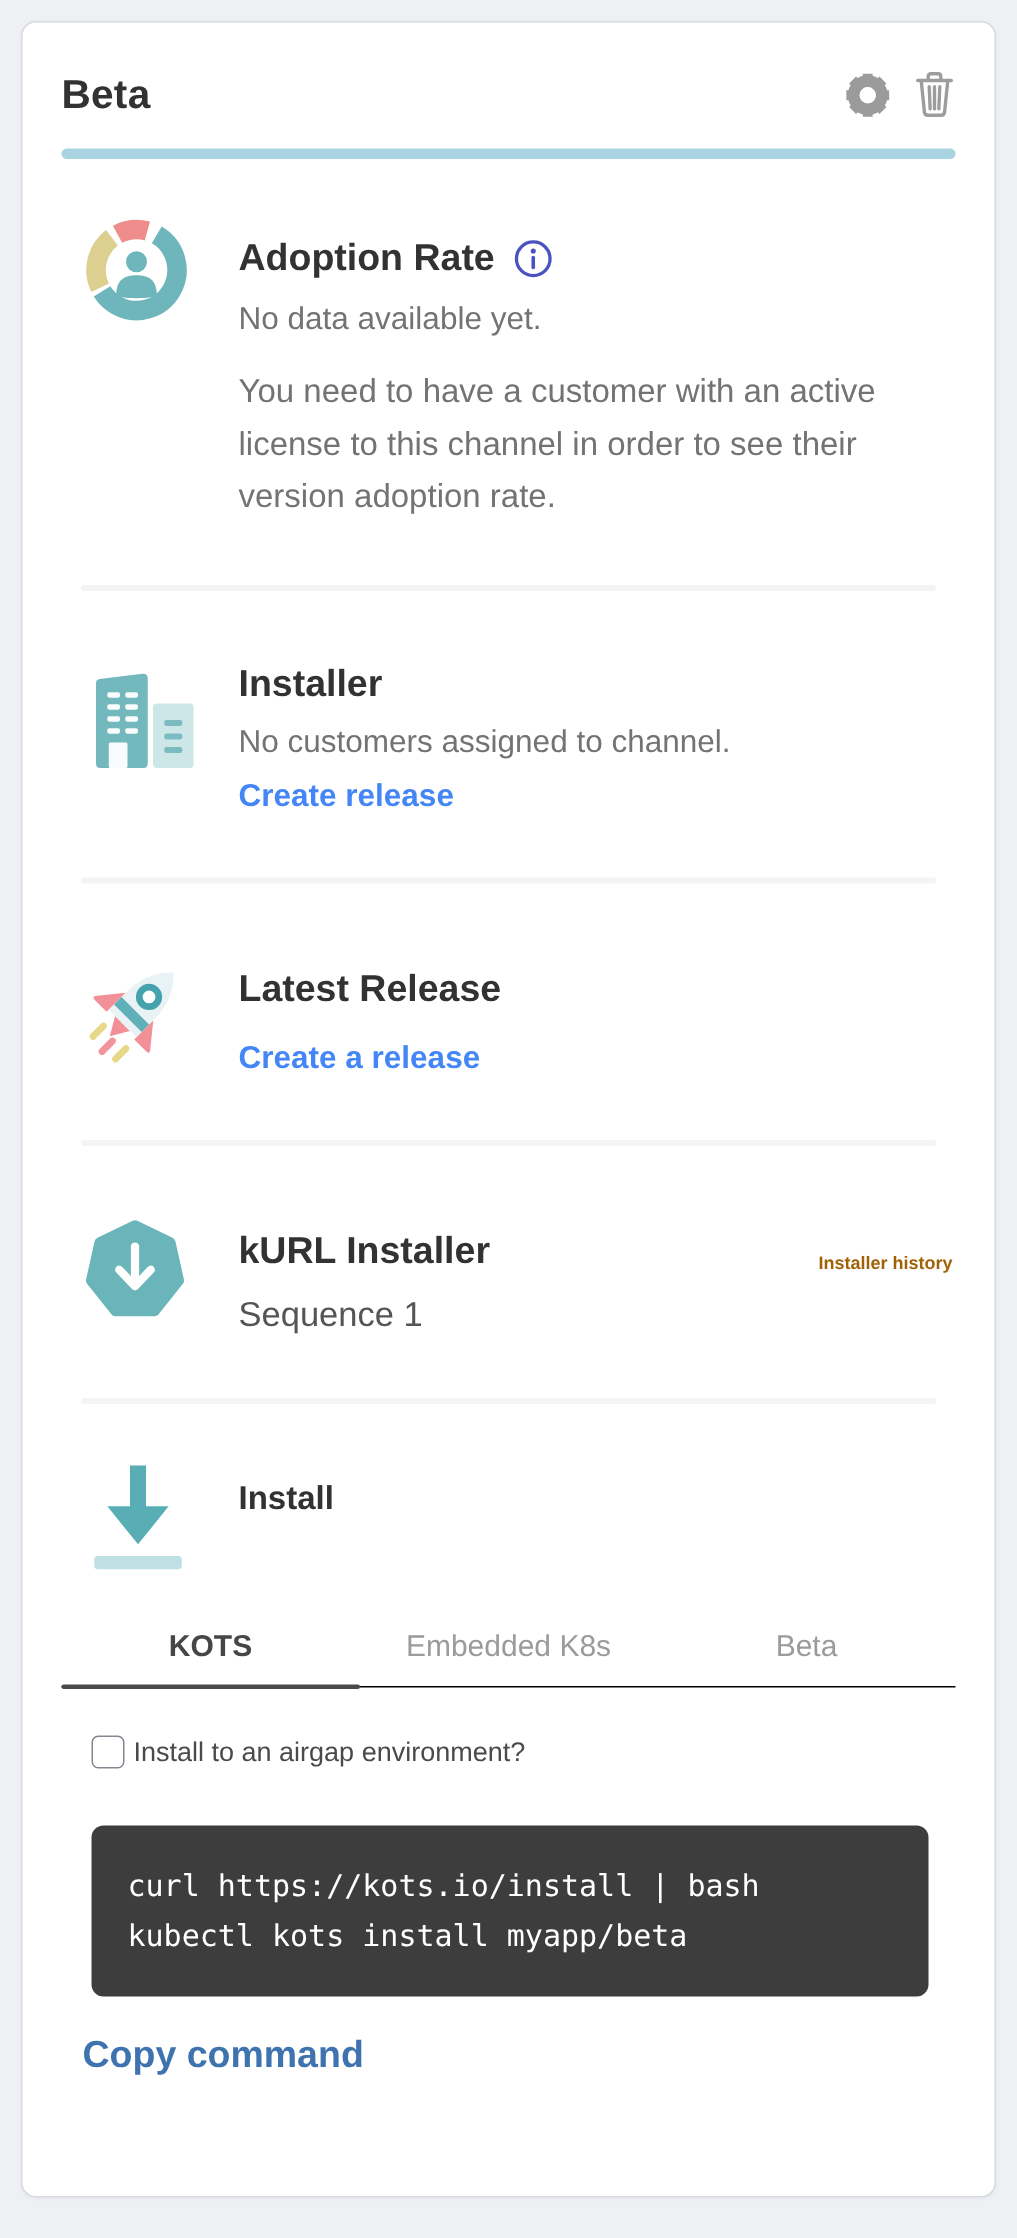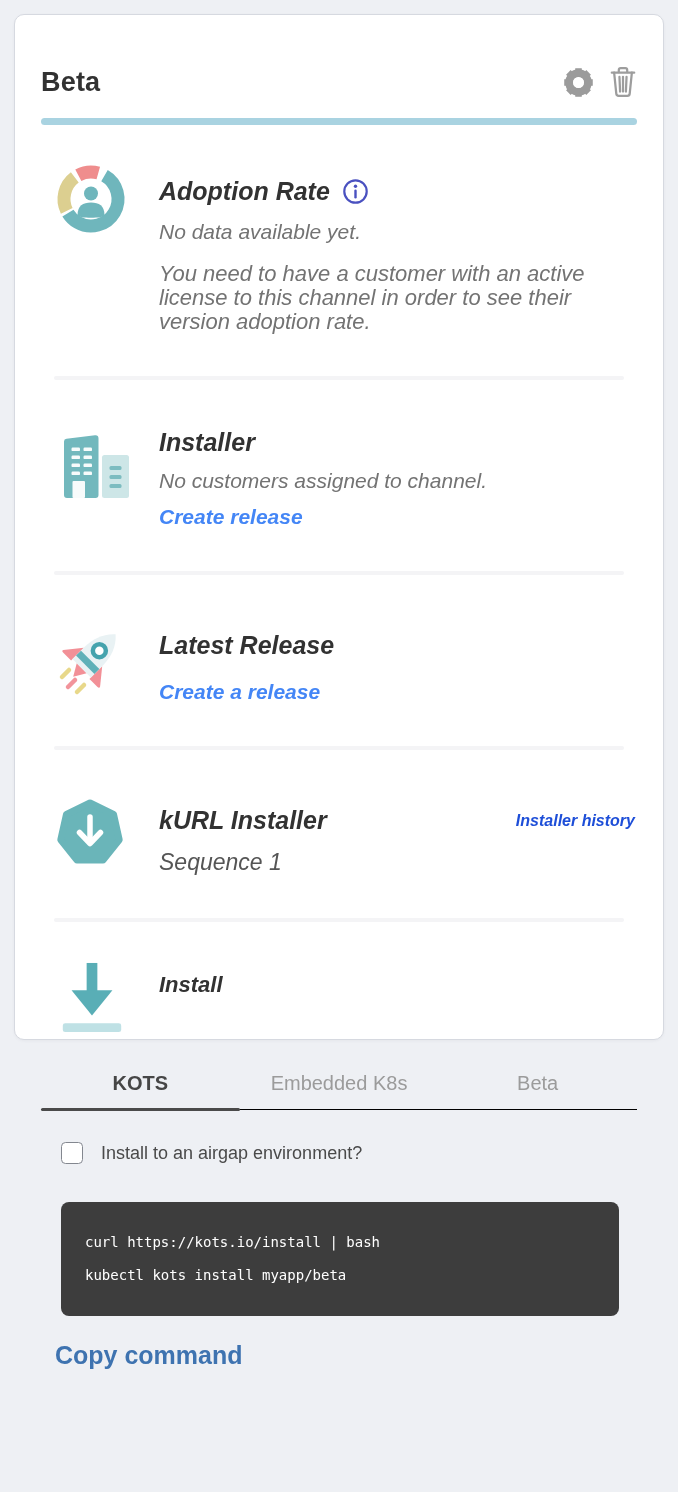--- a/index.html
+++ b/index.html
@@ -4,75 +4,75 @@
 <style>
   html, body { margin: 0; padding: 0; }
   body {
     width: 678px; height: 1492px;
     background: #eef0f4;
     font-family: "Liberation Sans", sans-serif;
     overflow: hidden;
   }
   .card {
     box-sizing: border-box;
-    width: 650px; height: 1026px;
+    width: 650px; height: 1451px;
     margin: 14px auto 0;
     background: #ffffff;
     border: 1px solid #d6d9e0;
     border-radius: 10px;
     box-shadow: 0 1px 3px rgba(80,90,110,.06);
-    padding: 45px 26px 0;
+    padding: 26px 26px 0;
   }
   
   .card-header { display:flex; justify-content:space-between; align-items:center; height:44px; }
   .channel-title { margin:0; font-size:27px; font-weight:600; color:#323232; letter-spacing:.2px; }
   .header-icons { display:flex; align-items:center; gap:15px; }
   .icon-btn { display:inline-flex; cursor:pointer; }
   .accent-bar { height:7px; border-radius:4px; background:#a9d3e1; margin-top:14px; }
 
   
-  .sec { display:flex;font-style:italic; }
+  .sec { display:flex; }
   .sec-icon { flex:none; width:78px; margin-left:14px; margin-right:26px; }
   .sec-body { flex:1; min-width:0; padding-right:2px; }
   .sec-title { margin:0; font-size:25px; font-weight:600; color:#323232; }
   .title-row { display:flex; align-items:center; gap:12px; }
   .muted { margin:0; font-size:21px; color:#737373; }
-  .desc { font-size:22px; line-height:24px; max-width:436px; }
+  .desc { font-size:22px; line-height:35px; max-width:436px; }
   .link { display:inline-block; color:#4486f6; font-weight:600; font-size:21px; text-decoration:none; cursor:pointer; }
   .divider { height:4px; border-radius:2px; background:#f4f4f6; margin:42px 13px 0; }
   .mt8 { margin-top:8px; } .mt10 { margin-top:10px; } .mt12 { margin-top:12px; }
   .mt14 { margin-top:14px; } .mt18 { margin-top:18px; } .mt20 { margin-top:20px; }
 
   .sec-adoption { margin-top:38px; }
   .sec-customers, .sec-release, .sec-kurl { margin-top:48px; }
   .sec-install { margin-top:40px; }
 
-  .kurl-row { display:flex; align-items:center; justify-content:space-between;gap:13px; }
-  .history-link { font-size:16px; font-weight:600; color:#1d4ed8; text-decoration:none; cursor:pointer; }
+  .kurl-row { display:flex; align-items:flex-end; justify-content:space-between;gap:13px; }
+  .history-link { font-size:12px; font-weight:600; color:#a16207; text-decoration:none; cursor:pointer; }
   .sequence { margin:14px 0 0; font-size:23px; color:#555555; }
 
   
   .tabs { display:flex; margin-top:24px; border-bottom:1px solid #000000; }
   .tab { flex:1; text-align:center; font-size:20px; color:#9b9b9b; padding:8px 0 14px; cursor:pointer; position:relative; }
   .tab.active { color:#464646; font-weight:600; }
   .tab.active::after { content:""; position:absolute; left:0; right:0; bottom:-2px; height:3px; background:#4a4a4a; border-radius:2px; }
 
   
-  .airgap-row { display:flex; align-items:center; gap:18px; margin-top:32px; padding-left:20px; }
+  .airgap-row { display:flex; align-items:center; gap:6px; margin-top:32px; padding-left:20px; }
   .checkbox { box-sizing:border-box; width:22px; height:22px; border:1.6px solid #83878f; border-radius:4.5px; background:#fff; cursor:pointer; flex:none; }
   .airgap-label { font-size:18px; color:#4a4a4a; }
 
   
   .code {
     box-sizing:border-box;
     width:558px; margin:38px 0 0 20px;
     background:#3d3d3d; border-radius:8px;
     padding:24px 16px 24px 24px;
     font-family:"DejaVu Sans Mono", monospace;
-    font-size:14px; line-height:33px; color:#ffffff;
+    font-size:20px; line-height:33px; color:#ffffff;
     white-space:pre; overflow:hidden;
   }
   .copy-link { display:inline-block; margin:25px 0 0 14px; font-size:25px; font-weight:600; color:#3e73b0; text-decoration:none; cursor:pointer; }
 </style>
 </head>
 <body>
 
 <div class="card">
 
   

